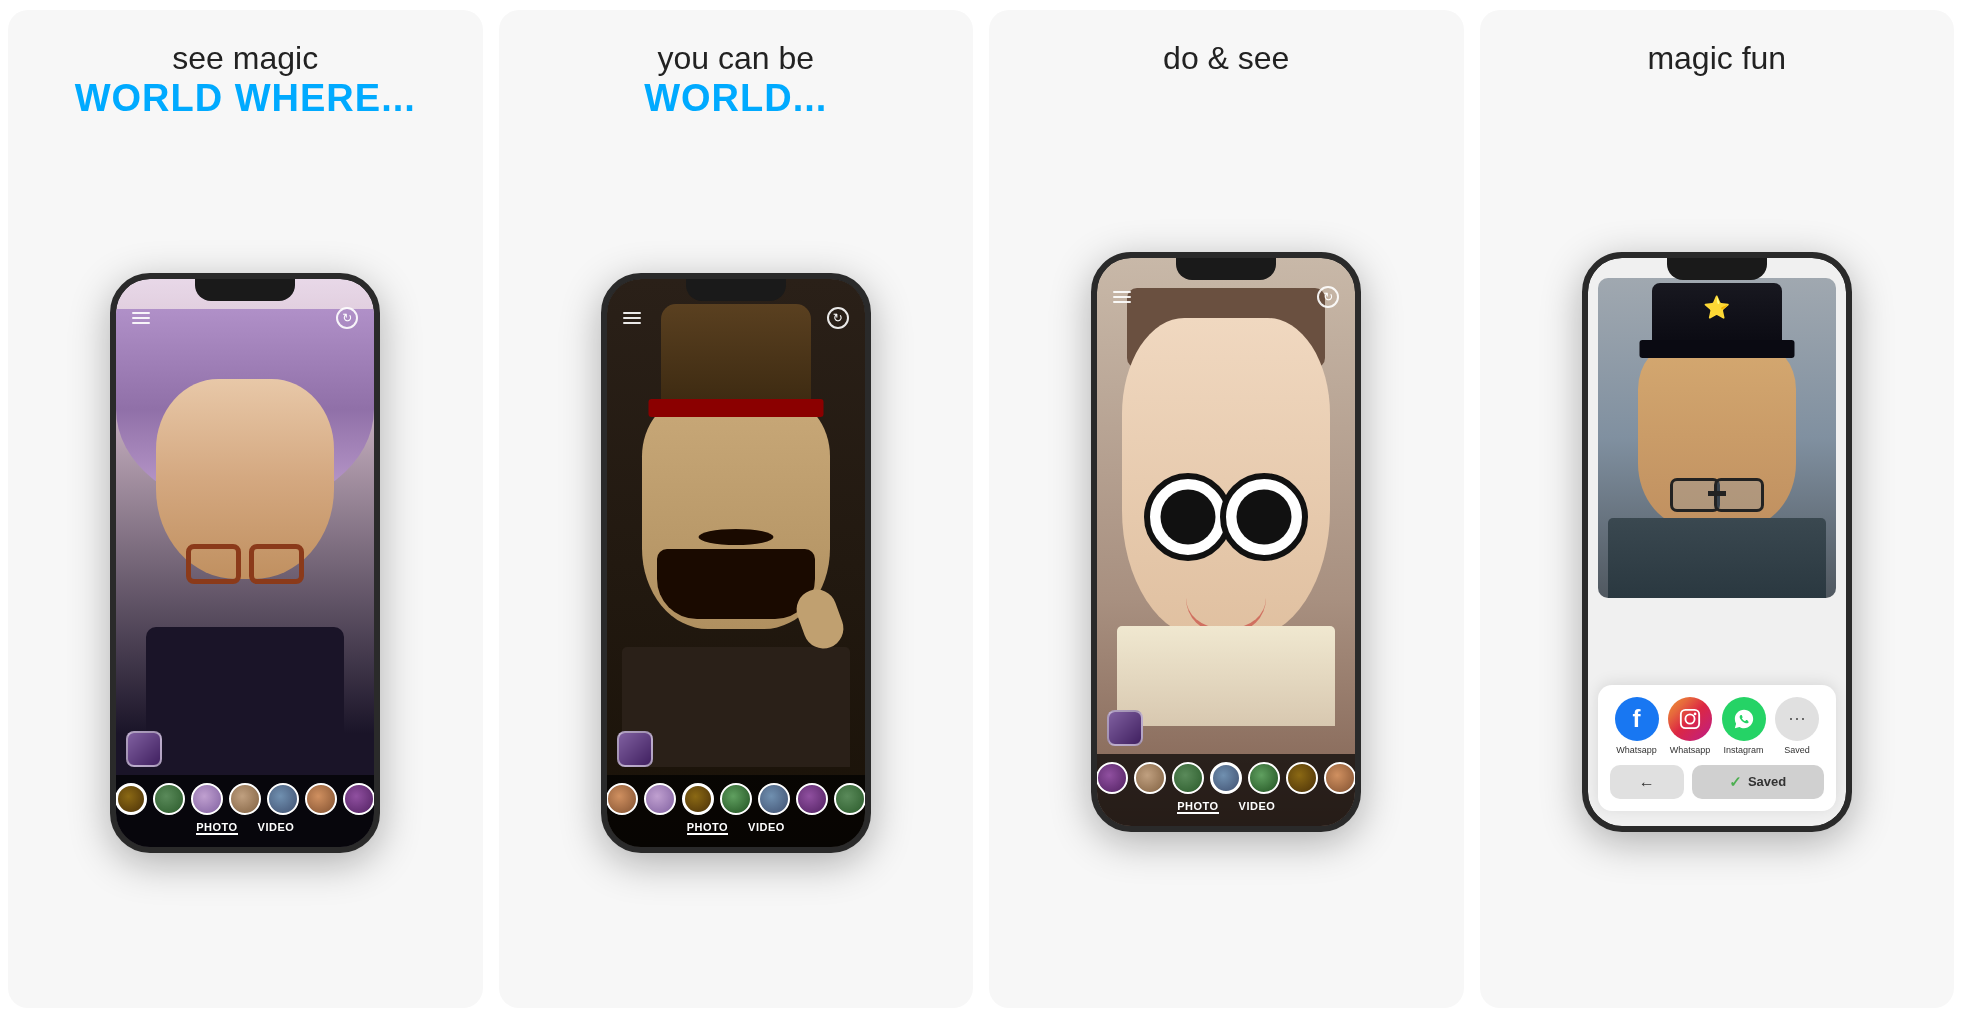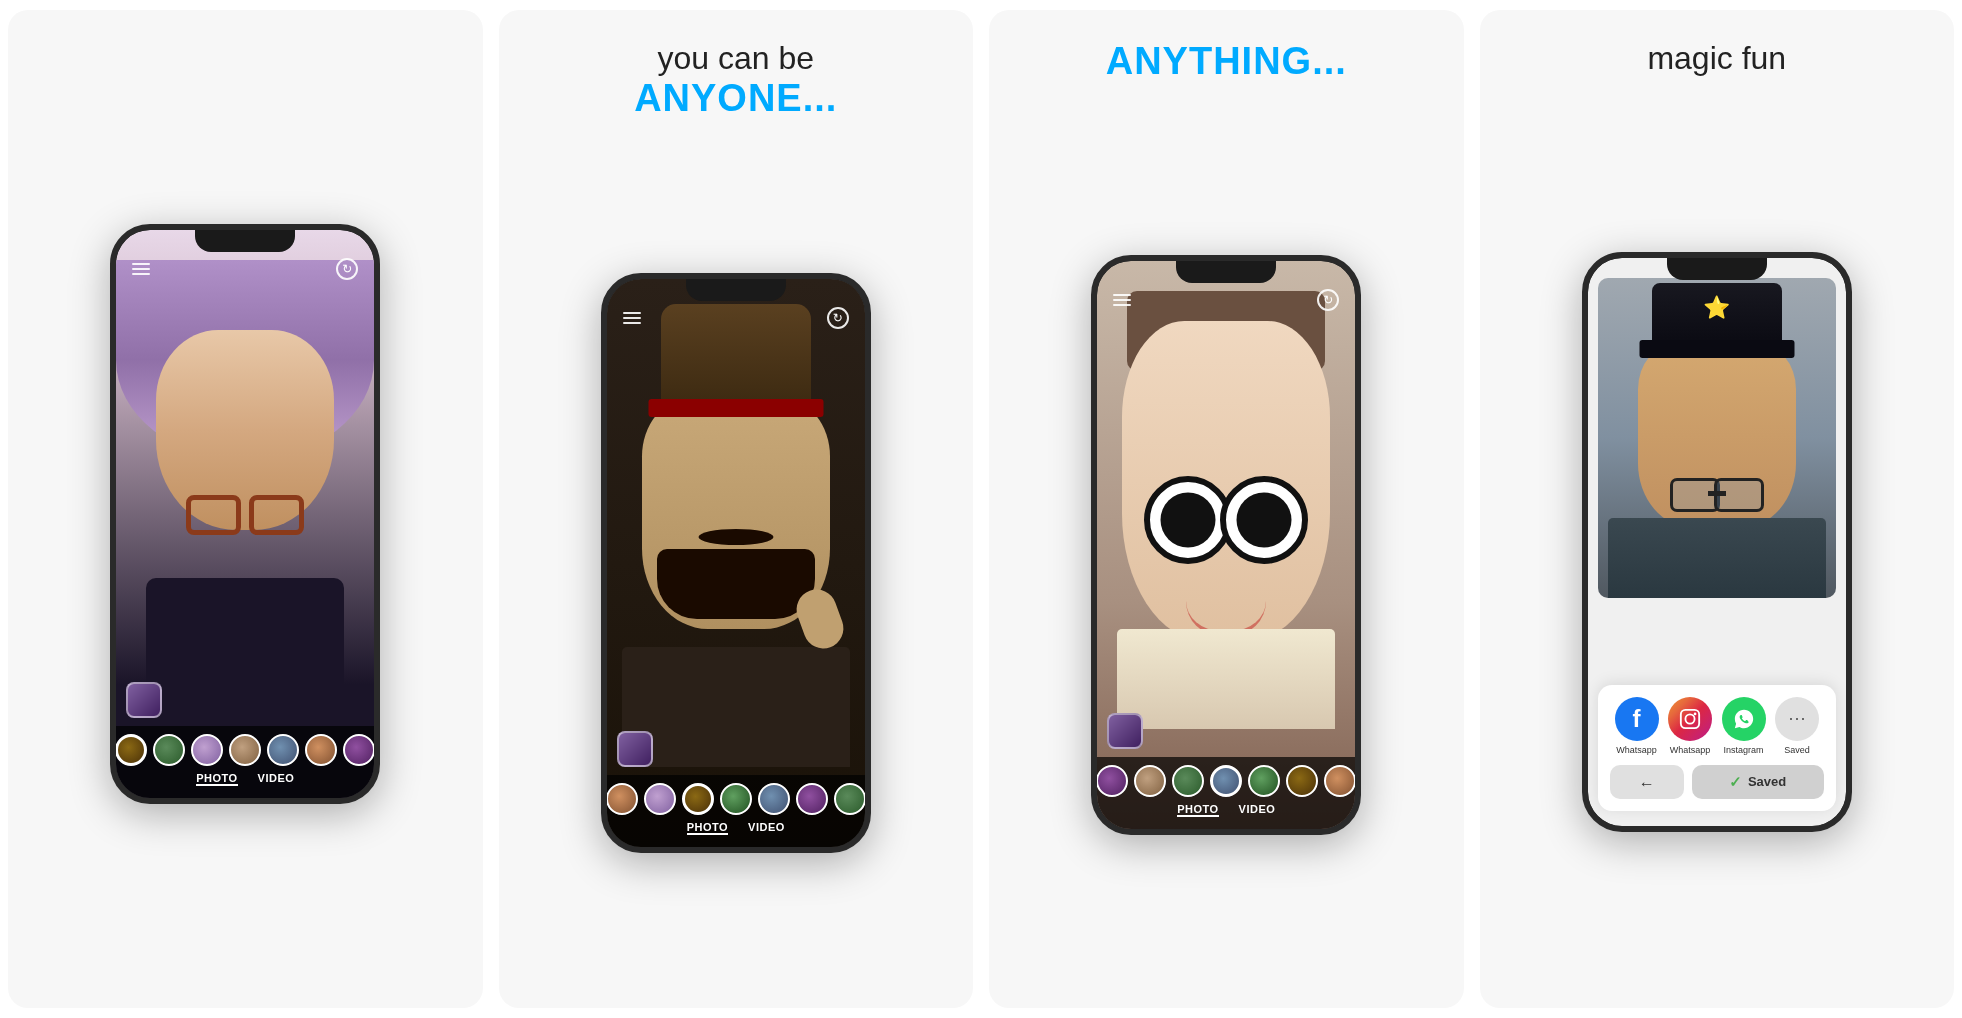--- a/index.html
+++ b/index.html
@@ -618,20 +618,24 @@
       background: linear-gradient(180deg, #3a4850, #2a3840);
       border-radius: 5px 5px 0 0;
       z-index: 2;
     }
 
   </style>
 </head>
 <body>
 
 <div class="panel">
+  <div class="panel-title">
+    <span class="line1">see magic</span>
+    <span class="line2">WORLD WHERE...</span>
+  </div>
   <div class="phone-wrap">
     <div class="phone">
       <div class="phone-notch"></div>
       <div class="phone-screen">
         <div class="person1">
           <div class="p1-hair-bg"></div>
           <div class="p1-face">
             <div class="p1-glasses-l"></div>
             <div class="p1-glasses-r"></div>
           </div>
@@ -662,21 +666,21 @@
           <div class="thumbnail-img"></div>
         </div>
       </div>
     </div>
   </div>
 </div>
 
 <div class="panel">
   <div class="panel-title">
     <span class="line1">you can be</span>
-    <span class="line2">ANYONE...</span>
+    <span class="line2">WORLD...</span>
   </div>
   <div class="phone-wrap">
     <div class="phone">
       <div class="phone-notch"></div>
       <div class="phone-screen">
         <div class="person2">
           <div class="p2-hat-top"></div>
           <div class="p2-hat-band"></div>
           <div class="p2-face"></div>
           <div class="p2-mustache"></div>
@@ -708,21 +712,21 @@
           </div>
           <div class="thumbnail-img"></div>
         </div>
       </div>
     </div>
   </div>
 </div>
 
 <div class="panel">
   <div class="panel-title">
-    <span class="line2">ANYTHING...</span>
+    <span class="line1">do &amp; see</span>
   </div>
   <div class="phone-wrap">
     <div class="phone">
       <div class="phone-notch"></div>
       <div class="phone-screen">
         <div class="person3">
           <div class="p3-hair"></div>
           <div class="p3-face">
             <div class="p3-eye-l"></div>
             <div class="p3-eye-r"></div>

